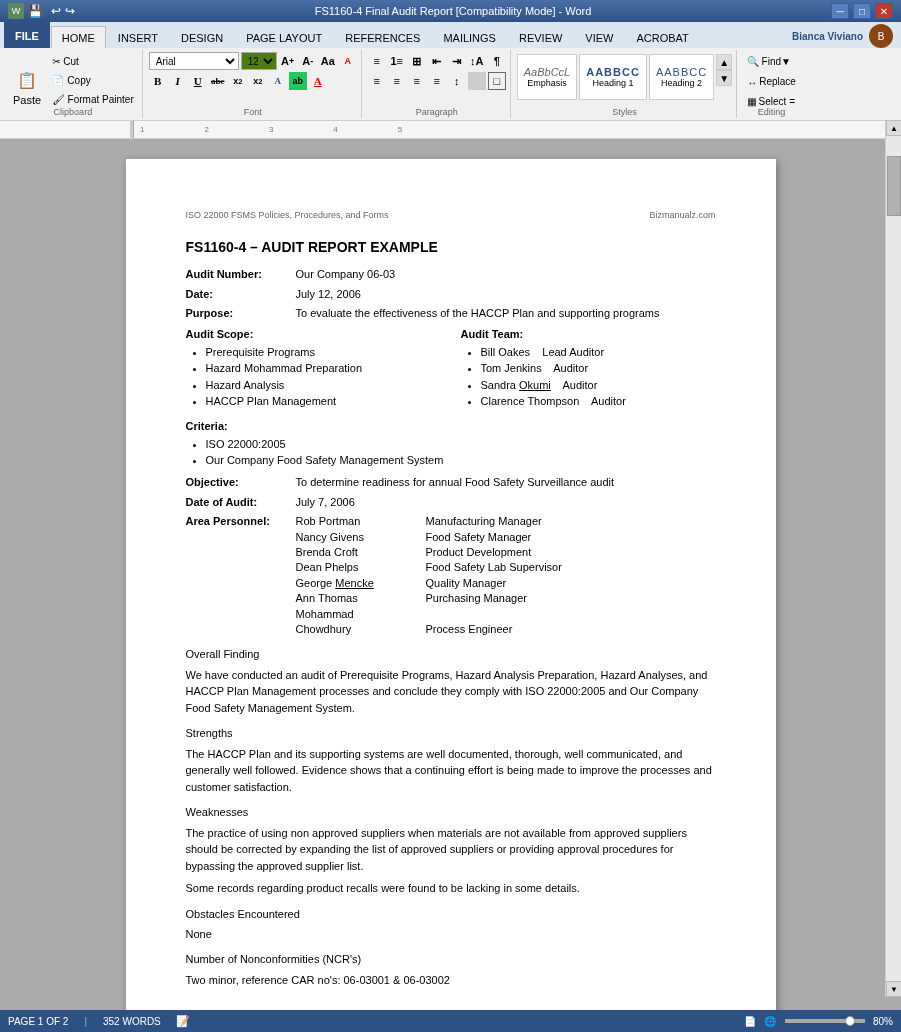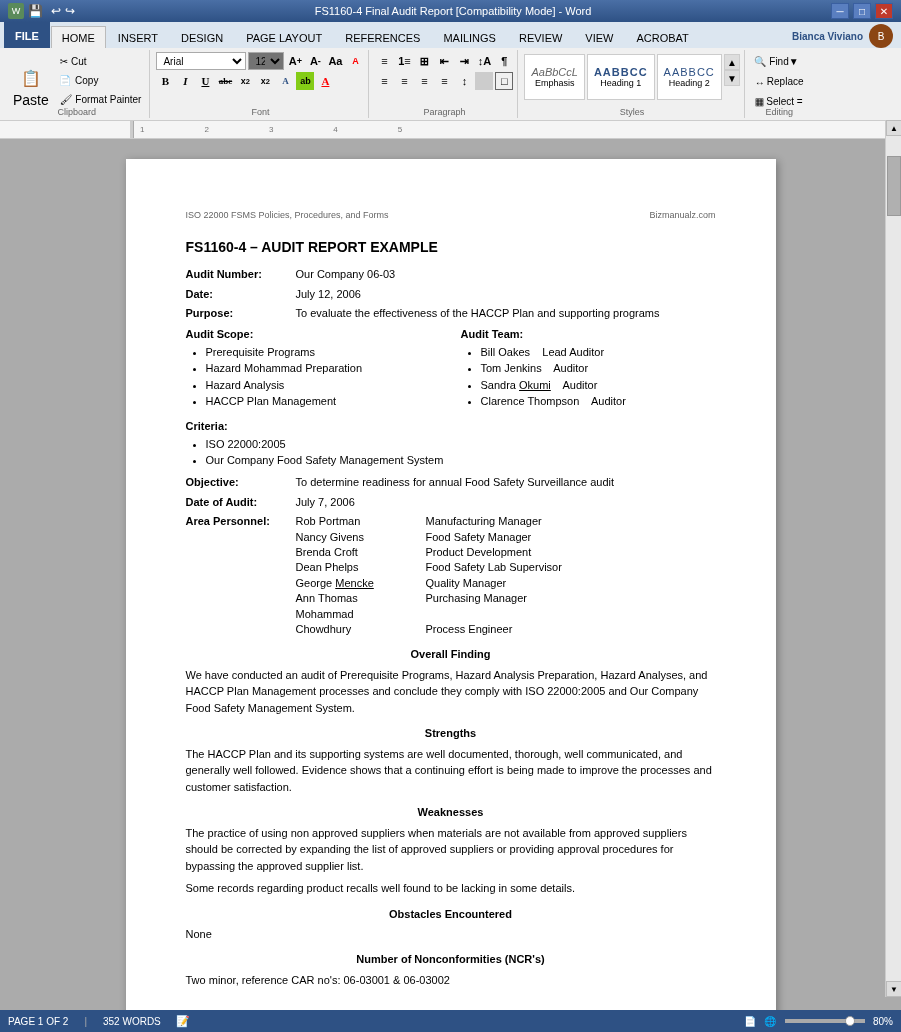--- a/index.html
+++ b/index.html
@@ -101,21 +101,21 @@
       background: transparent;
       min-width: 28px;
       height: 52px;
     }
     .ribbon-btn-icon {
       width: 24px; height: 24px;
       display: flex; align-items: center; justify-content: center;
       font-size: 16px;
       margin-bottom: 2px;
     }
-    .ribbon-btn-label { font-size: 14px; text-align: left; }
+    .ribbon-btn-label { font-size: 11px; text-align: left; }
     .ribbon-small-btn {
       display: flex;
       align-items: center;
       padding: 1px 3px;
       font-size: 10px;
       cursor: pointer;
       border: 1px solid transparent;
       background: transparent;
       height: 18px;
     }
@@ -125,21 +125,21 @@
       height: 18px;
       border: 1px solid #aaa;
       background: white;
       padding: 0 2px;
       width: 90px;
     }
     .font-size-select {
       font-size: 10px;
       height: 18px;
       border: 1px solid #aaa;
-      background: #737373;
+      background: #4d7c0f;
       padding: 0 2px;
       width: 36px;
     }
     .style-btn {
       width: 18px; height: 18px;
       font-size: 11px;
       font-weight: bold;
       cursor: pointer;
       border: 1px solid transparent;
       background: transparent;
@@ -279,25 +279,24 @@
 
     .bullet-list {
       list-style: disc;
       padding-left: 20px;
       margin: 2px 0;
       font-size: 11px;
     }
     .bullet-list li { margin-bottom: 1px; }
 
     .section-bold {
-      font-weight: bold;
+      font-weight: normal;
       font-size: 11px;
       margin-top: 10px;
       margin-bottom: 4px;
-      text-align: center;
     }
 
     .person-table {
       font-size: 11px;
     }
     .person-row {
       display: flex;
       gap: 10px;
     }
     .person-name { min-width: 120px; }
@@ -424,21 +423,21 @@
           <button class="style-btn" style="color:red; font-size:9px;">A</button>
         </div>
         <div class="font-group-row">
           <button class="style-btn" style="font-weight:bold; font-family:serif;">B</button>
           <button class="style-btn" style="font-style:italic; font-family:serif;">I</button>
           <button class="style-btn" style="text-decoration:underline; font-family:serif;">U</button>
           <button class="style-btn" style="text-decoration:line-through; font-size:9px; font-family:serif;">abc</button>
           <button class="style-btn" style="font-size:9px;">x<sub>2</sub></button>
           <button class="style-btn" style="font-size:9px;">x<sup>2</sup></button>
           <button class="style-btn" style="color:#2e5184; font-weight:bold; font-size:9px; font-family:serif;">A</button>
-          <button class="style-btn" style="font-size:9px; background:#84cc16;">ab</button>
+          <button class="style-btn" style="font-size:9px; background:#22c55e;">ab</button>
           <button class="style-btn" style="color:red; text-decoration:underline; text-decoration-color:red; font-family:serif;">A</button>
         </div>
       </div>
       <div class="ribbon-group-label">Font</div>
     </div>
 
     <div class="ribbon-group">
       <div class="ribbon-group-content" style="flex-direction:column; gap:1px; align-items:flex-start;">
         <div class="font-group-row">
           <button class="style-btn">≡</button>
@@ -623,21 +622,21 @@
     </div>
 
     <div class="section-bold">Overall Finding</div>
     <div class="para">We have conducted an audit of Prerequisite Programs, Hazard Analysis Preparation, Hazard Analyses, and HACCP Plan Management processes and conclude they comply with ISO 22000:2005 and Our Company Food Safety Management System.</div>
 
     <div class="section-bold">Strengths</div>
     <div class="para">The HACCP Plan and its supporting systems are well documented, thorough, well communicated, and generally well followed. Evidence shows that a continuing effort is being made to improve the processes and customer satisfaction.</div>
 
     <div class="section-bold">Weaknesses</div>
     <div class="para">The practice of using non approved suppliers when materials are not available from approved suppliers should be corrected by expanding the list of approved suppliers or providing approval procedures for bypassing the approved supplier list.</div>
-    <div class="para">Some records regarding product recalls well found to be lacking in some details.</div>
+    <div class="para">Some records regarding product recalls were found to be lacking in some details.</div>
 
     <div class="section-bold">Obstacles Encountered</div>
     <div class="para">None</div>
 
     <div class="section-bold">Number of Nonconformities (NCR's)</div>
     <div class="para">Two minor, reference CAR no's: 06-03001 &amp; 06-03002</div>
 
     <div class="page-footer">
       <span>FS1160-4 Final Audit Report</span>
       <span>Page 1 of 2</span>

